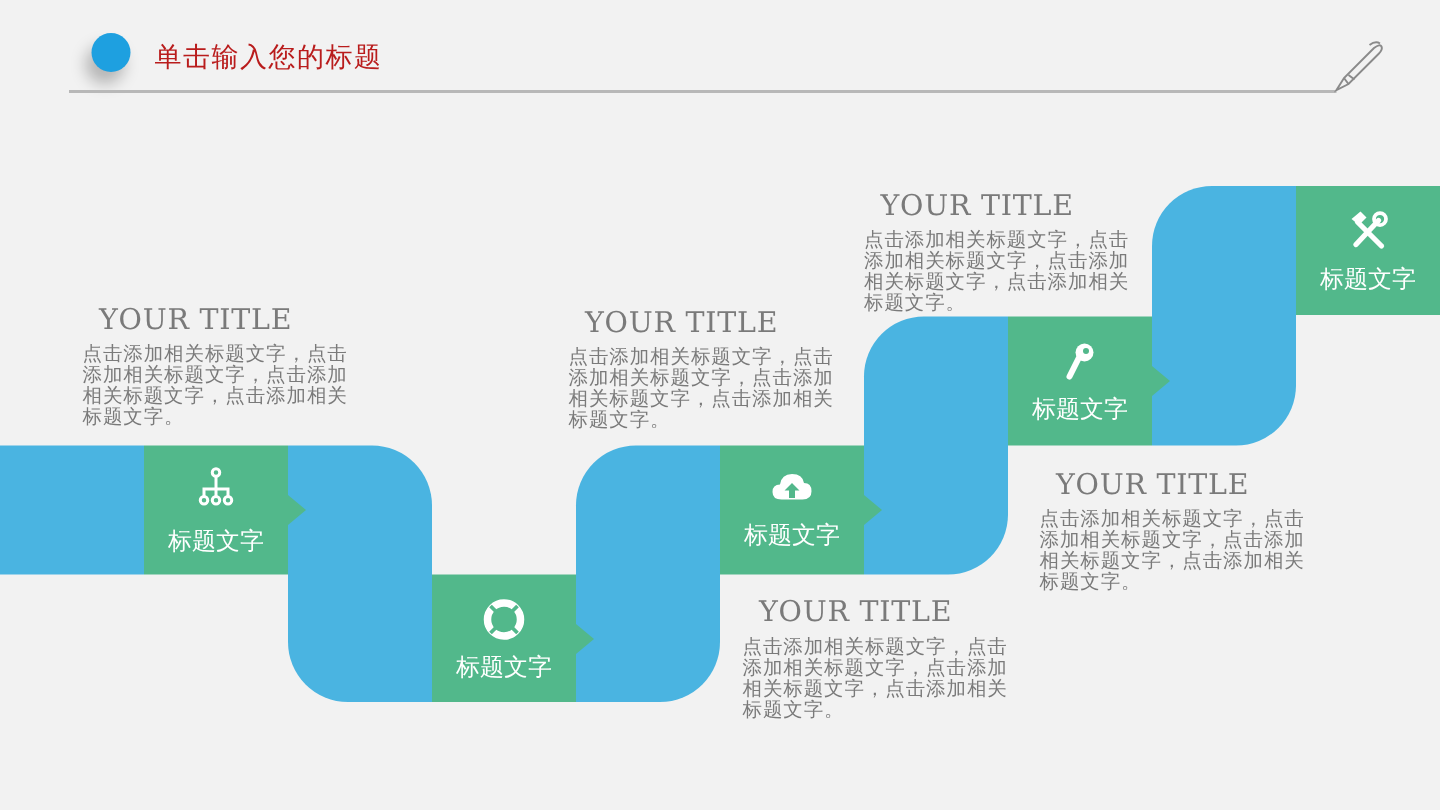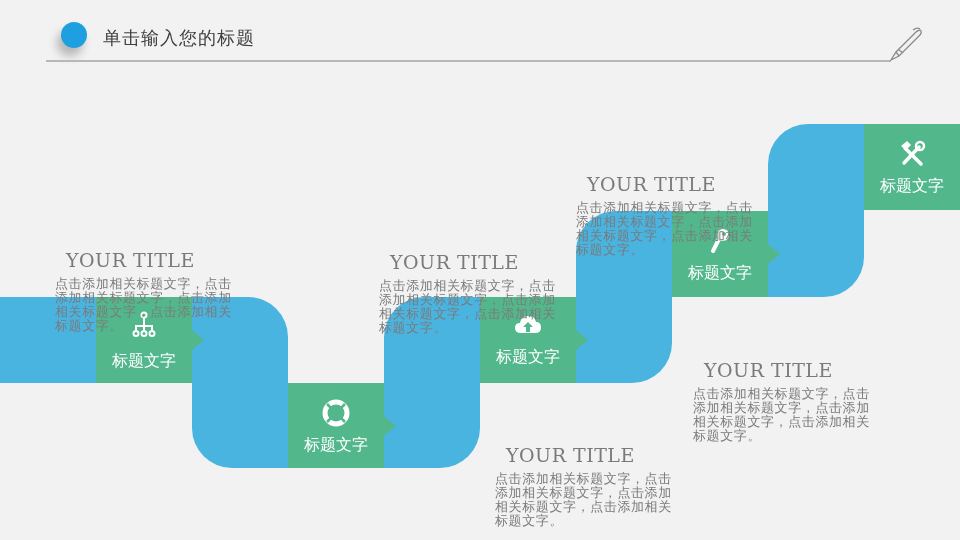--- a/index.html
+++ b/index.html
@@ -7,21 +7,21 @@
     width: 960px; height: 540px; position: relative; overflow: hidden;
     background: #f2f2f2;
     font-family: "DejaVu Sans", "Liberation Sans", sans-serif;
   }
   .header-dot {
     position: absolute; left: 61px; top: 22px; width: 26px; height: 26px;
     border-radius: 50%; background: #1ea0e0;
     box-shadow: -4px 8px 10px rgba(0,0,0,0.25);
   }
   .header-title {
-    position: absolute; left: 103px; top: 26px; font-size: 18px; color: #404040;
+    position: absolute; left: 103px; top: 26px; font-size: 18px; color: #b91c1c;
     font-family: "DejaVu Serif", "Liberation Serif", serif; letter-spacing: 1px;
   }
   .header-line {
     position: absolute; left: 46px; top: 60px; width: 845px; height: 1.5px; background: #b8b8b8;
   }
   .pen-icon { position: absolute; left: 886px; top: 24px; width: 40px; height: 40px; }
   .blk { position: absolute; }
   .blue { background: #4ab4e1; }
   .green { background: #52b88b; }
   .arrow {
@@ -30,21 +30,21 @@
     border-left: 12px solid #52b88b;
   }
   .step-label {
     position: absolute; left: 0; width: 96px; text-align: center;
     color: #ffffff; font-size: 16px;
   }
   .step-icon { position: absolute; left: 34px; width: 28px; height: 28px; }
   .text-block { position: absolute; width: 185px; }
   .tb-title {
     font-family: "DejaVu Serif", "Liberation Serif", serif; font-size: 19px; color: #7a7a7a;
-    padding-left: 11px; margin-bottom: 6px; letter-spacing: 0.5px; margin-top: 47px;
+    padding-left: 11px; margin-bottom: 6px; letter-spacing: 0.5px;
   }
   .tb-body { font-size: 13px; color: #7a7a7a; line-height: 14px; letter-spacing: 0.6px; }
 </style>
 </head>
 <body>
 
 <div class="header-dot"></div>
 <div class="header-title">单击输入您的标题</div>
 <div class="header-line"></div>
 <svg class="pen-icon" viewBox="0 0 40 40">

